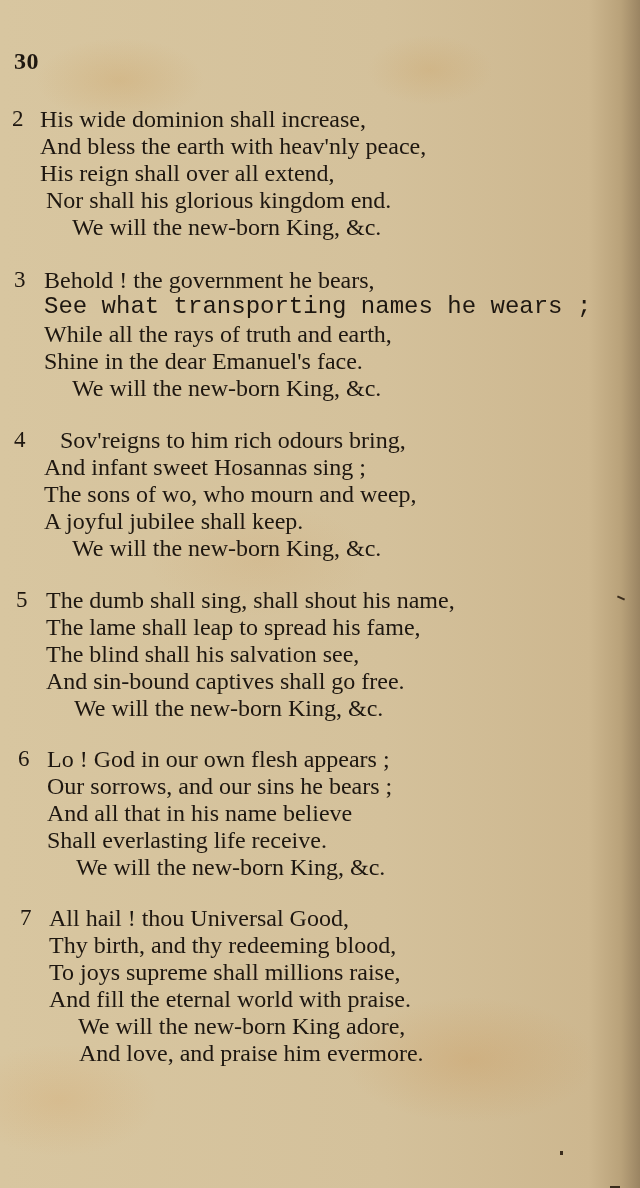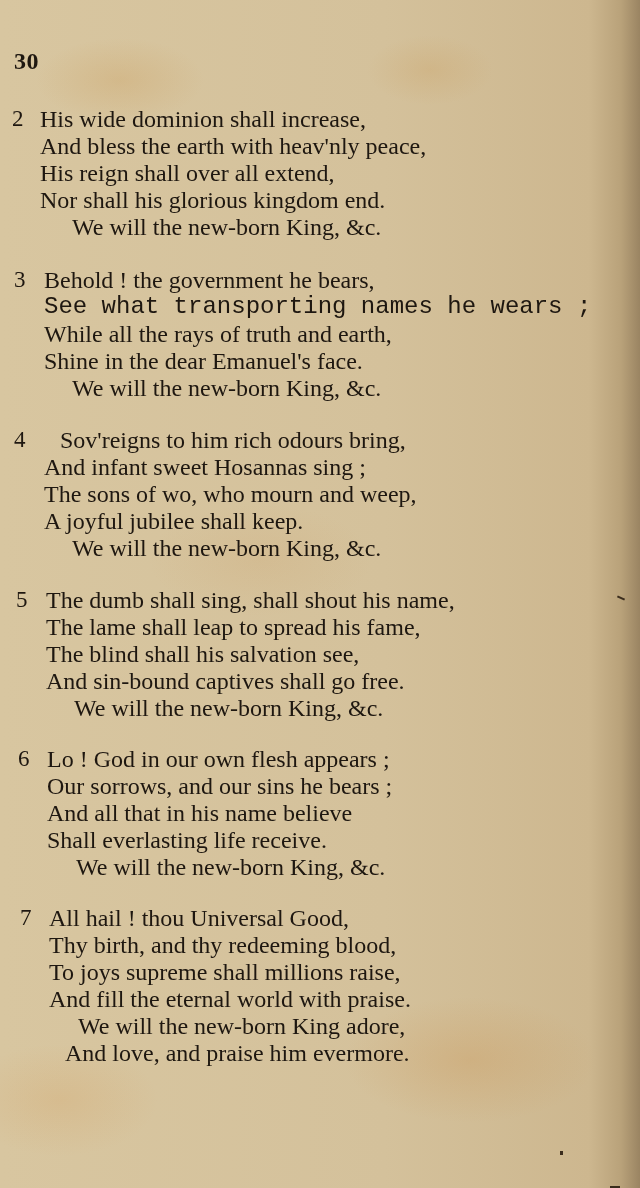--- a/index.html
+++ b/index.html
@@ -53,21 +53,21 @@
 
   <div class="header">
     <span class="page-number">30</span>
   </div>
 
   <div class="verse" style="top:106px;">
     <span class="verse-num" style="left:12px;top:0;">2</span>
     <span class="line" style="left:40px;top:0;">His wide dominion shall increase,</span>
     <span class="line" style="left:40px;top:27px;">And bless the earth with heav'nly peace,</span>
     <span class="line" style="left:40px;top:54px;">His reign shall over all extend,</span>
-    <span class="line" style="left:40px;top:81px;">Nor shall his glorious kingdom end.</span>
+    <span class="line" style="left:46px;top:81px;">Nor shall his glorious kingdom end.</span>
     <span class="line chorus" style="left:72px;top:108px;">We will the new-born King, &amp;c.</span>
   </div>
 
   <div class="verse" style="top:267px;">
     <span class="verse-num" style="left:14px;top:0;">3</span>
     <span class="line" style="left:44px;top:0;">Behold ! the government he bears,</span>
     <span class="line" style="left:44px;top:27px;font-family:Liberation Mono, monospace;">See what transporting names he wears ;</span>
     <span class="line" style="left:44px;top:54px;">While all the rays of truth and earth,</span>
     <span class="line" style="left:44px;top:81px;">Shine in the dear Emanuel's face.</span>
     <span class="line chorus" style="left:72px;top:108px;">We will the new-born King, &amp;c.</span>
@@ -100,19 +100,19 @@
     <span class="line chorus" style="left:76px;top:108px;">We will the new-born King, &amp;c.</span>
   </div>
 
   <div class="verse" style="top:905px;">
     <span class="verse-num" style="left:20px;top:0;">7</span>
     <span class="line" style="left:49px;top:0;">All hail ! thou Universal Good,</span>
     <span class="line" style="left:49px;top:27px;">Thy birth, and thy redeeming blood,</span>
     <span class="line" style="left:49px;top:54px;">To joys supreme shall millions raise,</span>
     <span class="line" style="left:49px;top:81px;">And fill the eternal world with praise.</span>
     <span class="line chorus" style="left:78px;top:108px;">We will the new-born King adore,</span>
-    <span class="line chorus" style="left:65px;top:135px;">And love, and praise him evermore.</span>
+    <span class="line chorus" style="left:79px;top:135px;">And love, and praise him evermore.</span>
   </div>
 
   <div class="edge-mark" style="left:617px;top:597px;width:8px;height:2px;transform:rotate(25deg);"></div>
   <div class="edge-mark" style="left:610px;top:1186px;width:10px;height:2px;"></div>
   <div class="edge-mark" style="left:560px;top:1151px;width:3px;height:4px;"></div>
 </div>
 
 </body></html>

